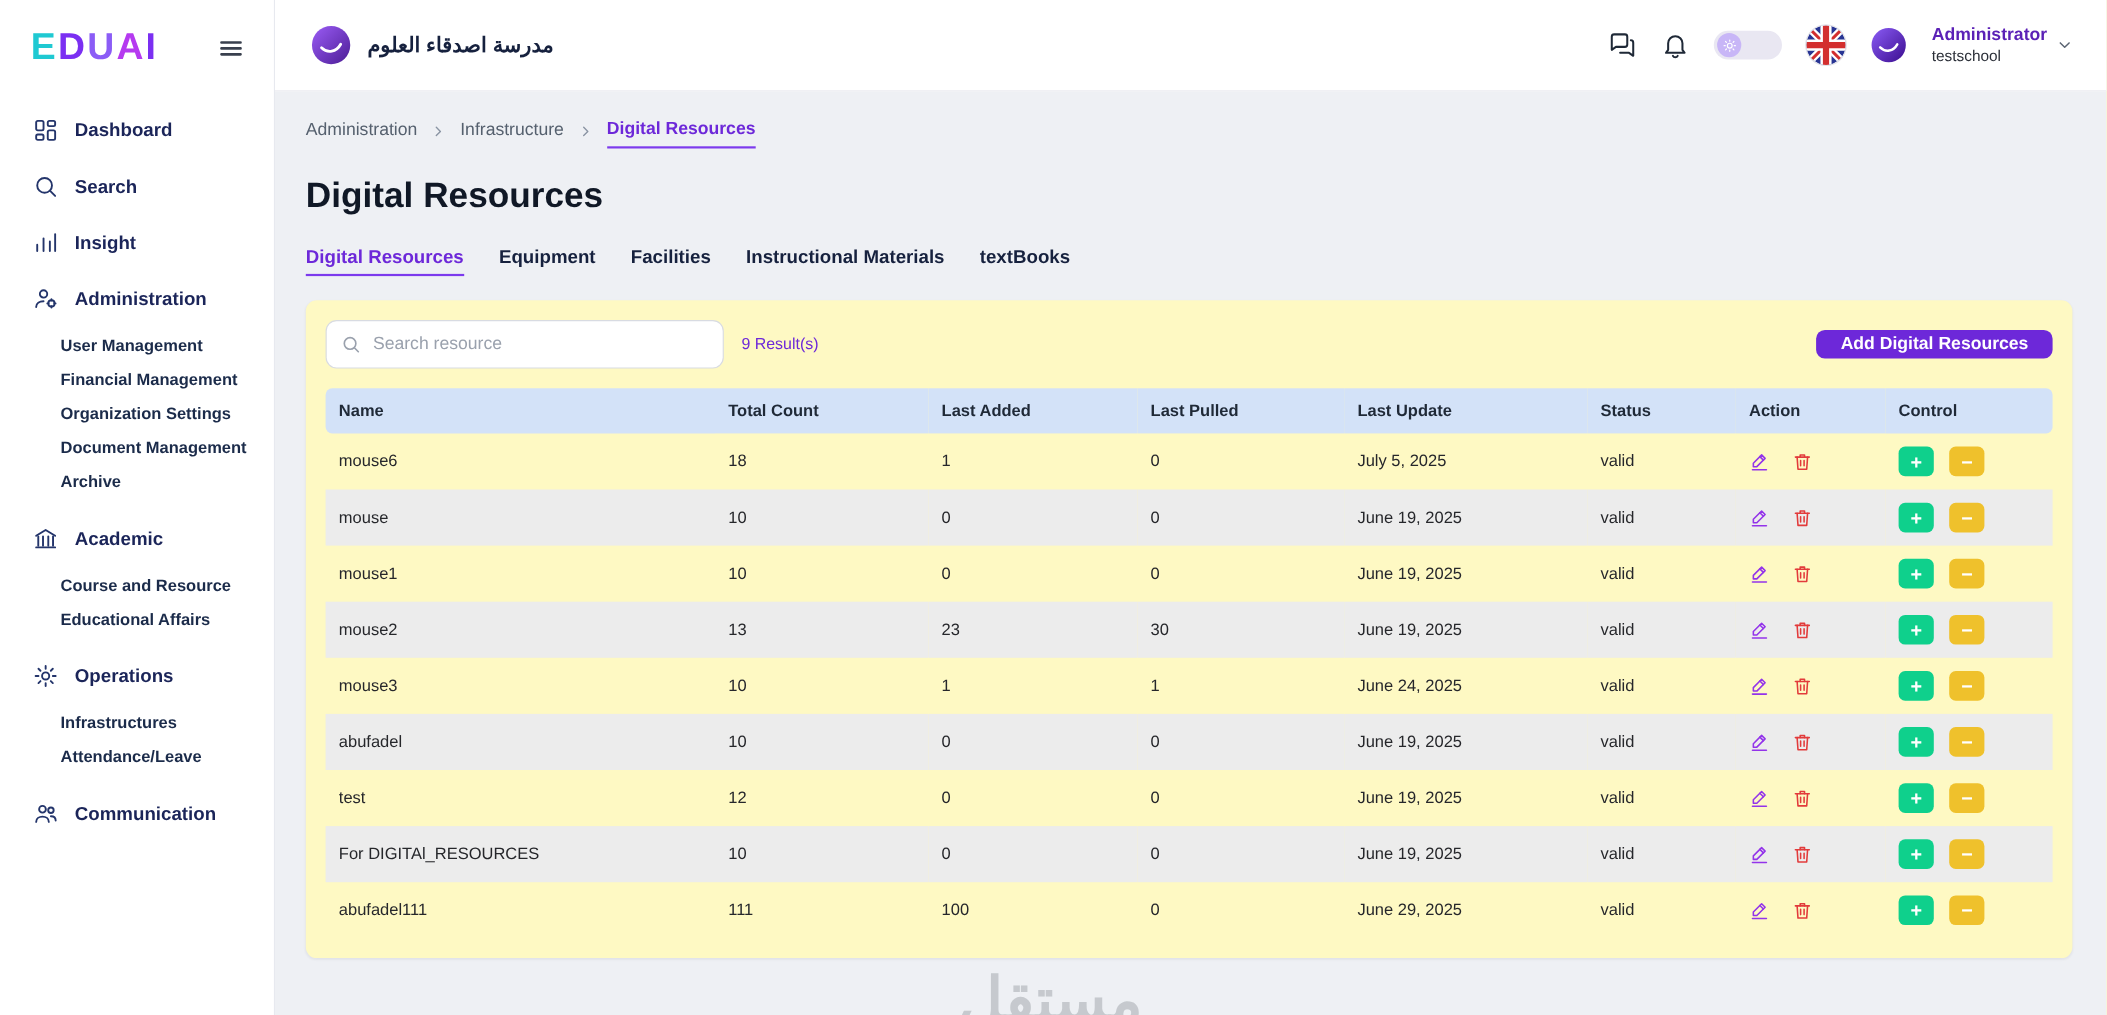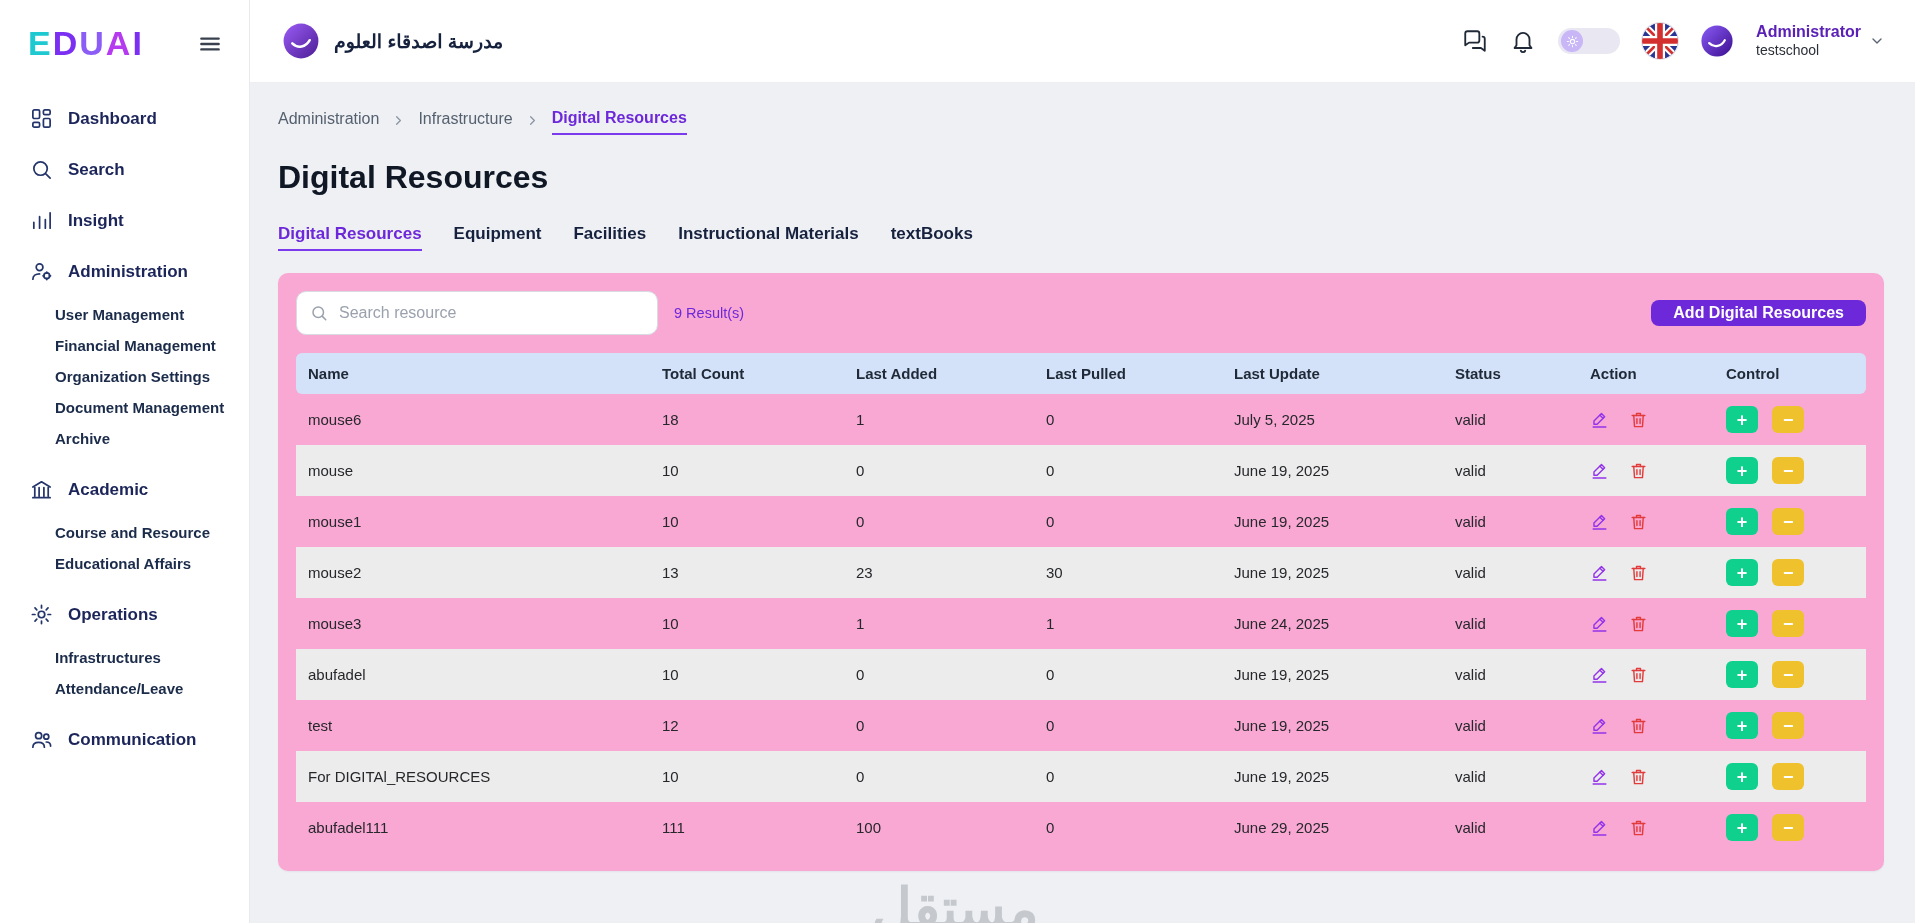--- a/index.html
+++ b/index.html
@@ -48,21 +48,21 @@
   .main { flex:1; position:relative; padding:26px 31px 0 28px; overflow:hidden; }
   .breadcrumb { display:flex; align-items:center; gap:12px; font-size:16px; color:#55606e; }
   .crumb { cursor:pointer; padding-bottom:6px; }
   .crumb.active { color:#6d28d9; font-weight:700; border-bottom:2px solid #7c3aed; }
   .crumb-sep svg { width:15px; height:15px; stroke:#8a94a3; fill:none; stroke-width:2; stroke-linecap:round; stroke-linejoin:round; }
   .page-title { margin-top:24px; font-size:32px; font-weight:800; color:#101826; }
   .tabs { margin-top:28px; display:flex; gap:32px; }
   .tab { font-size:17px; font-weight:700; color:#16213e; padding-bottom:5px; cursor:pointer; }
   .tab.active { color:#6d28d9; border-bottom:2px solid #7c3aed; }
 
-  .card { margin-top:22px; background:#f9a8d4; border-radius:10px; padding:18px; box-shadow:0 1px 2px rgba(16,24,40,.05); }
+  .card { margin-top:22px; background:#fef9c3; border-radius:10px; padding:18px; box-shadow:0 1px 2px rgba(16,24,40,.05); }
   .card-toolbar { display:flex; align-items:center; }
   .search-wrap { position:relative; width:362px; }
   .search-wrap svg { position:absolute; left:14px; top:13px; width:18px; height:18px; stroke:#9aa1ad; fill:none; stroke-width:2; stroke-linecap:round; }
   .search-input { width:100%; height:44px; border:1px solid #d8dbe2; border-radius:10px; padding:0 14px 0 42px; font-size:16px; color:#333; outline:none; font-family:"Liberation Sans", sans-serif; }
   .search-input::placeholder { color:#9aa1ad; }
   .results { margin-left:16px; font-size:14.5px; color:#6d28d9; }
   .add-btn { margin-left:auto; background:#6d28d9; color:#fff; border:none; border-radius:8px; font-size:16px; font-weight:700; padding:4px 22px; cursor:pointer; font-family:"Liberation Sans", sans-serif; }
 
   table { margin-top:18px; width:100%; border-collapse:collapse; table-layout:fixed; }
   thead th { background:#d3e2f8; text-align:left; font-size:15px; font-weight:700; color:#1f2937; padding:12px 12px; }

